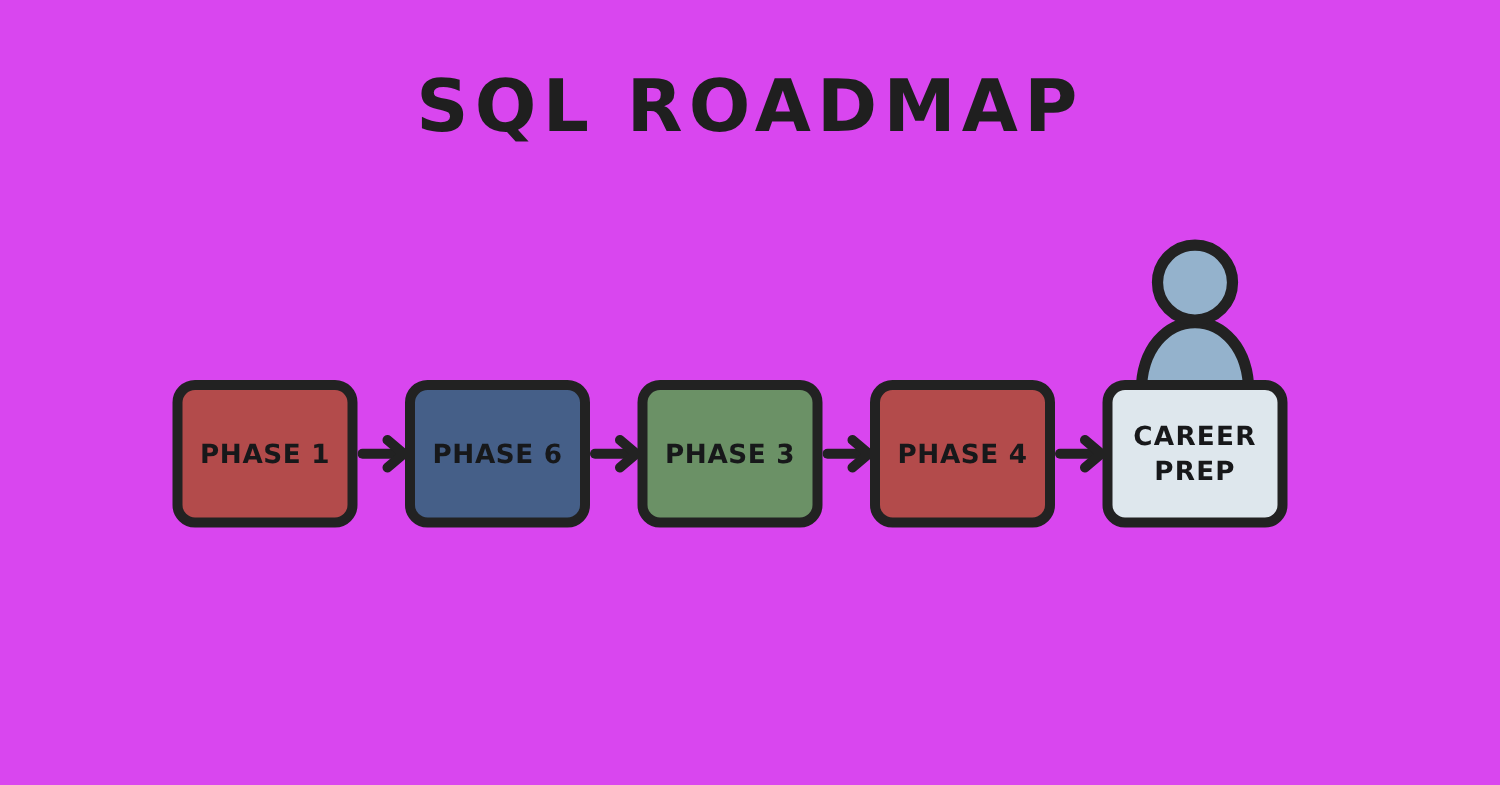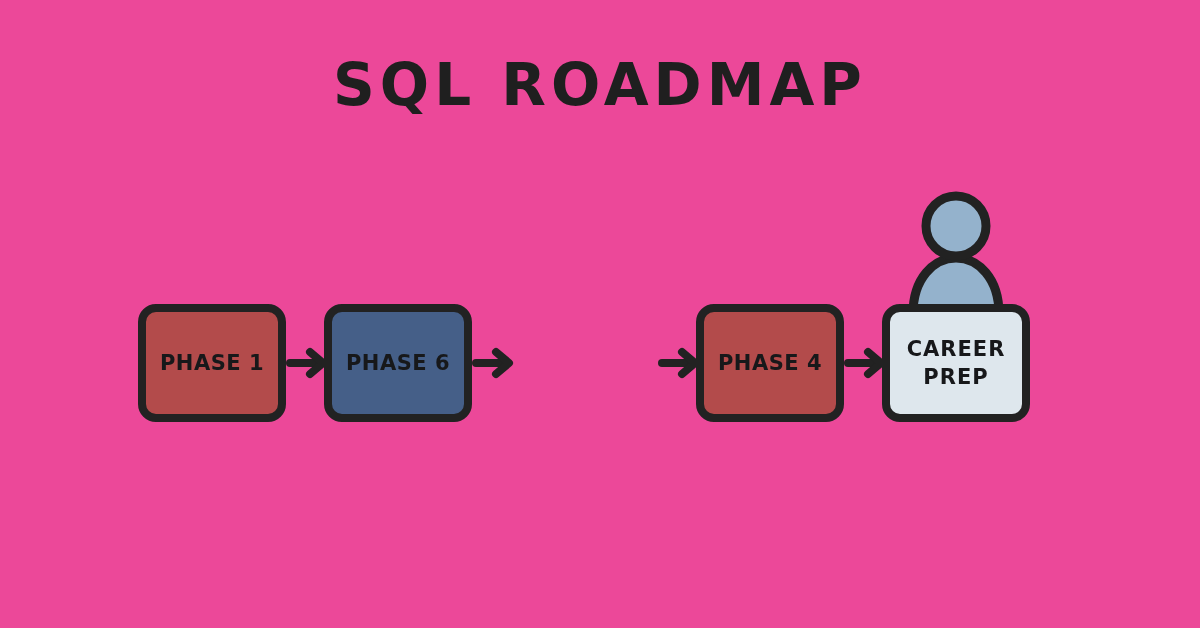--- a/index.html
+++ b/index.html
@@ -116,21 +116,21 @@
   .arrow {
     position: absolute;
     bottom: 8px;
     height: 118px;
     width: 42px;
   }
 </style>
 </head>
 <body>
 
-<div id="canvas" style="background: #ec4899;">
+<div id="canvas" style="background: #d946ef;">
 
   <div id="title" style="color: rgb(31, 31, 31);">SQL ROADMAP</div>
 
   <div id="roadmap">
 
     <div class="node" style="left:8px;">
       <div class="phase-box" id="box-p1" style="background: rgb(179, 75, 75); border-color: rgb(34, 34, 34); margin-top: 48px;">
         <span class="phase-label" style="color: rgb(23, 24, 26);">PHASE 1</span>
       </div>
     </div>
@@ -152,20 +152,25 @@
 
     <div class="arrow" style="left:342px;">
       <svg width="42" height="118" viewBox="0 0 42 118" aria-hidden="true">
         <g stroke="#222222" fill="none" stroke-linecap="round" stroke-linejoin="round">
           <line x1="4" y1="59" x2="28" y2="59" stroke-width="8"></line>
           <polyline points="24,48 37,59 24,70" stroke-width="8"></polyline>
         </g>
       </svg>
     </div>
 
+    <div class="node" style="left:380px;">
+      <div class="phase-box" id="box-p3" style="background: rgb(107, 145, 102); border-color: rgb(34, 34, 34);">
+        <span class="phase-label" style="color: rgb(23, 24, 26);">PHASE 3</span>
+      </div>
+    </div>
 
     <div class="arrow" style="left:528px;">
       <svg width="42" height="118" viewBox="0 0 42 118" aria-hidden="true">
         <g stroke="#222222" fill="none" stroke-linecap="round" stroke-linejoin="round">
           <line x1="4" y1="59" x2="28" y2="59" stroke-width="8"></line>
           <polyline points="24,48 37,59 24,70" stroke-width="8"></polyline>
         </g>
       </svg>
     </div>
 

